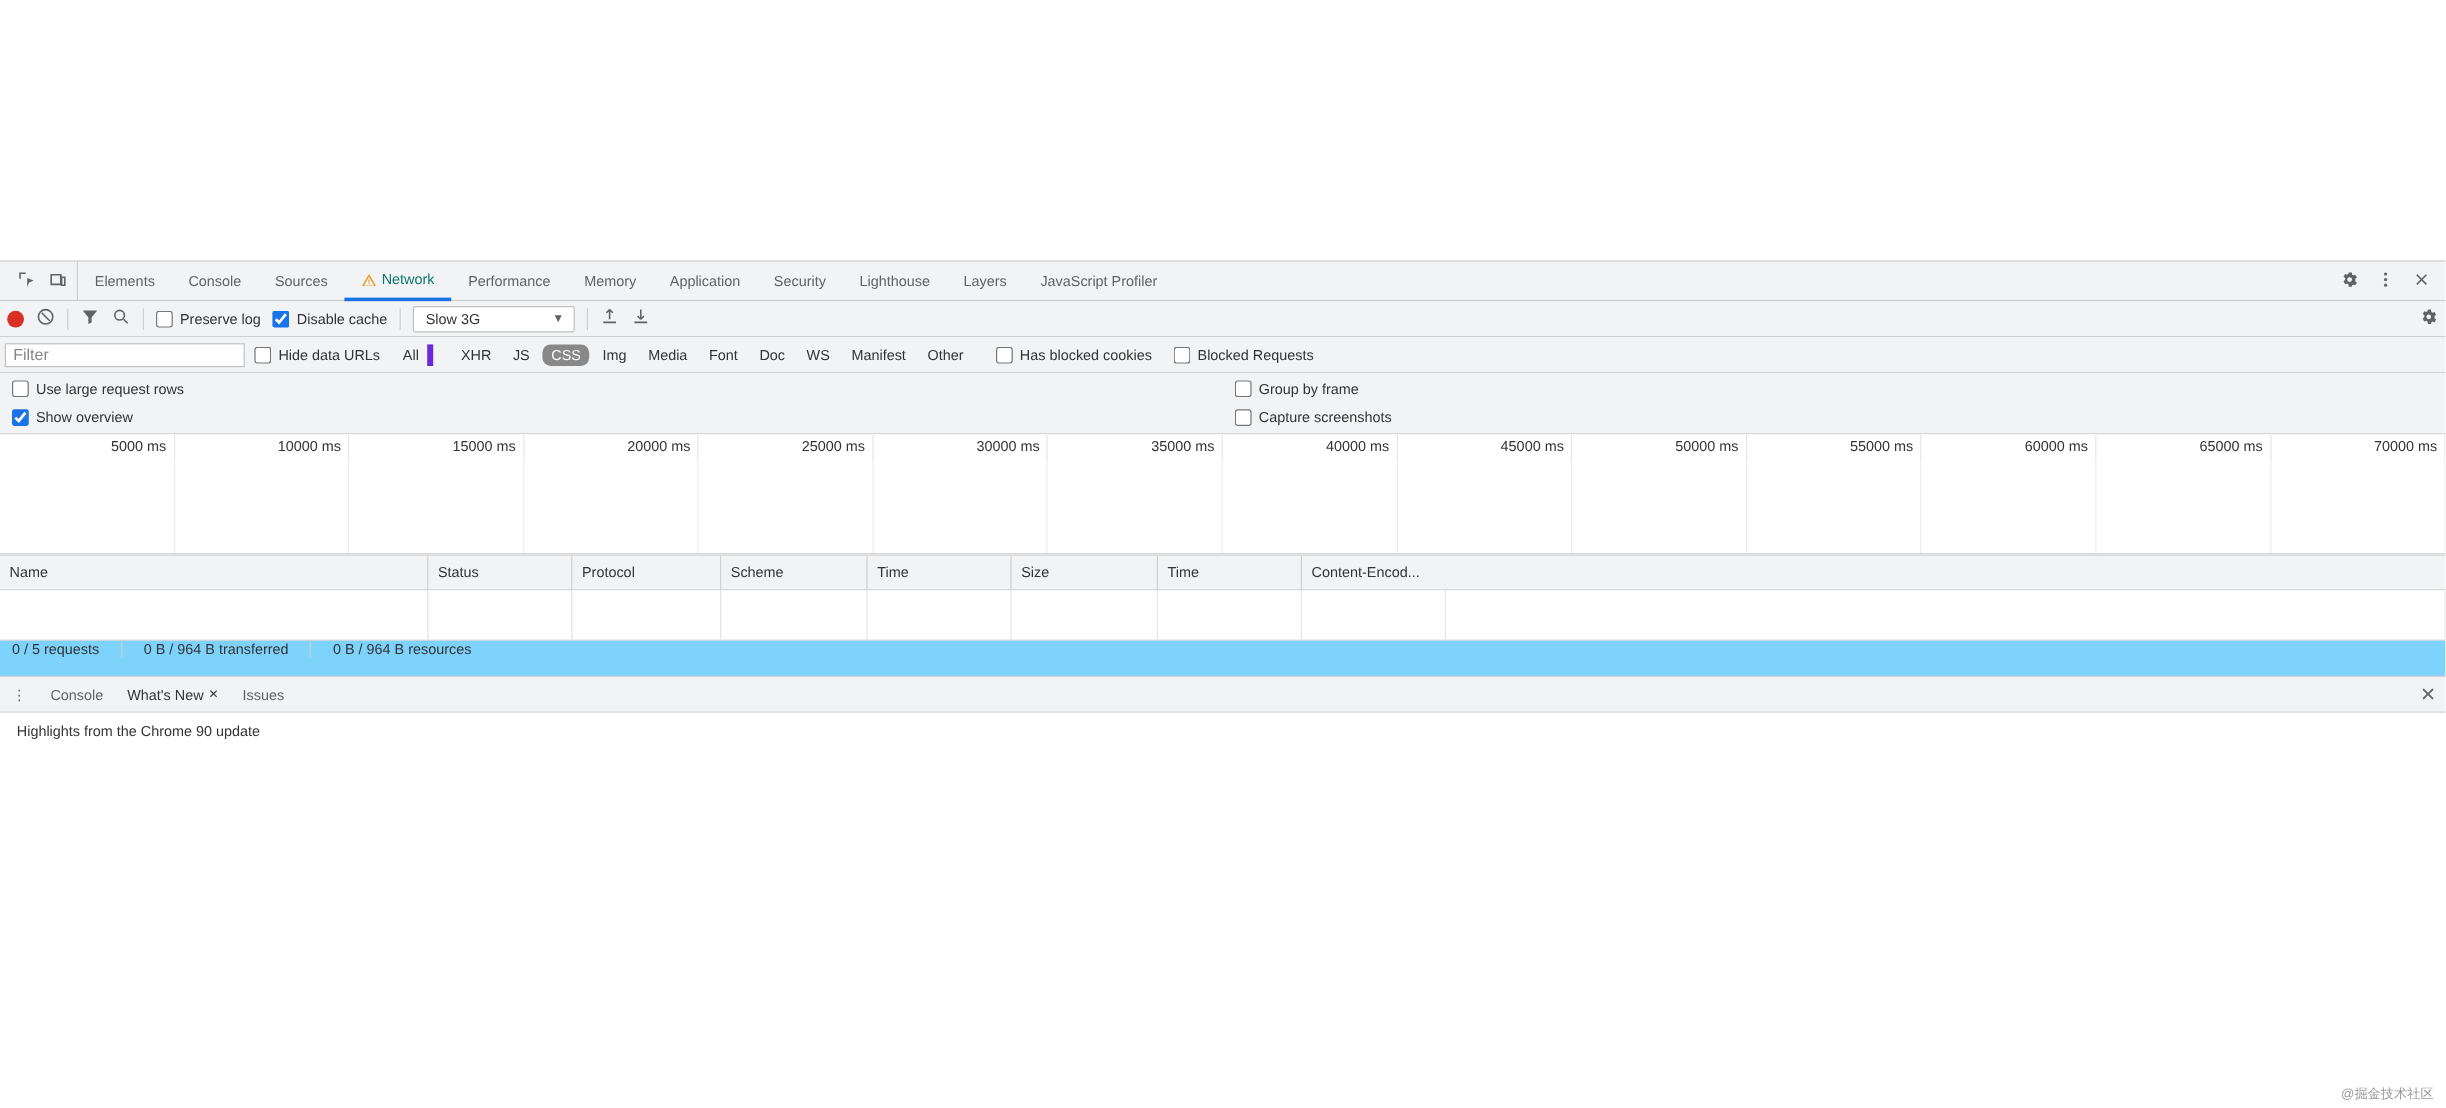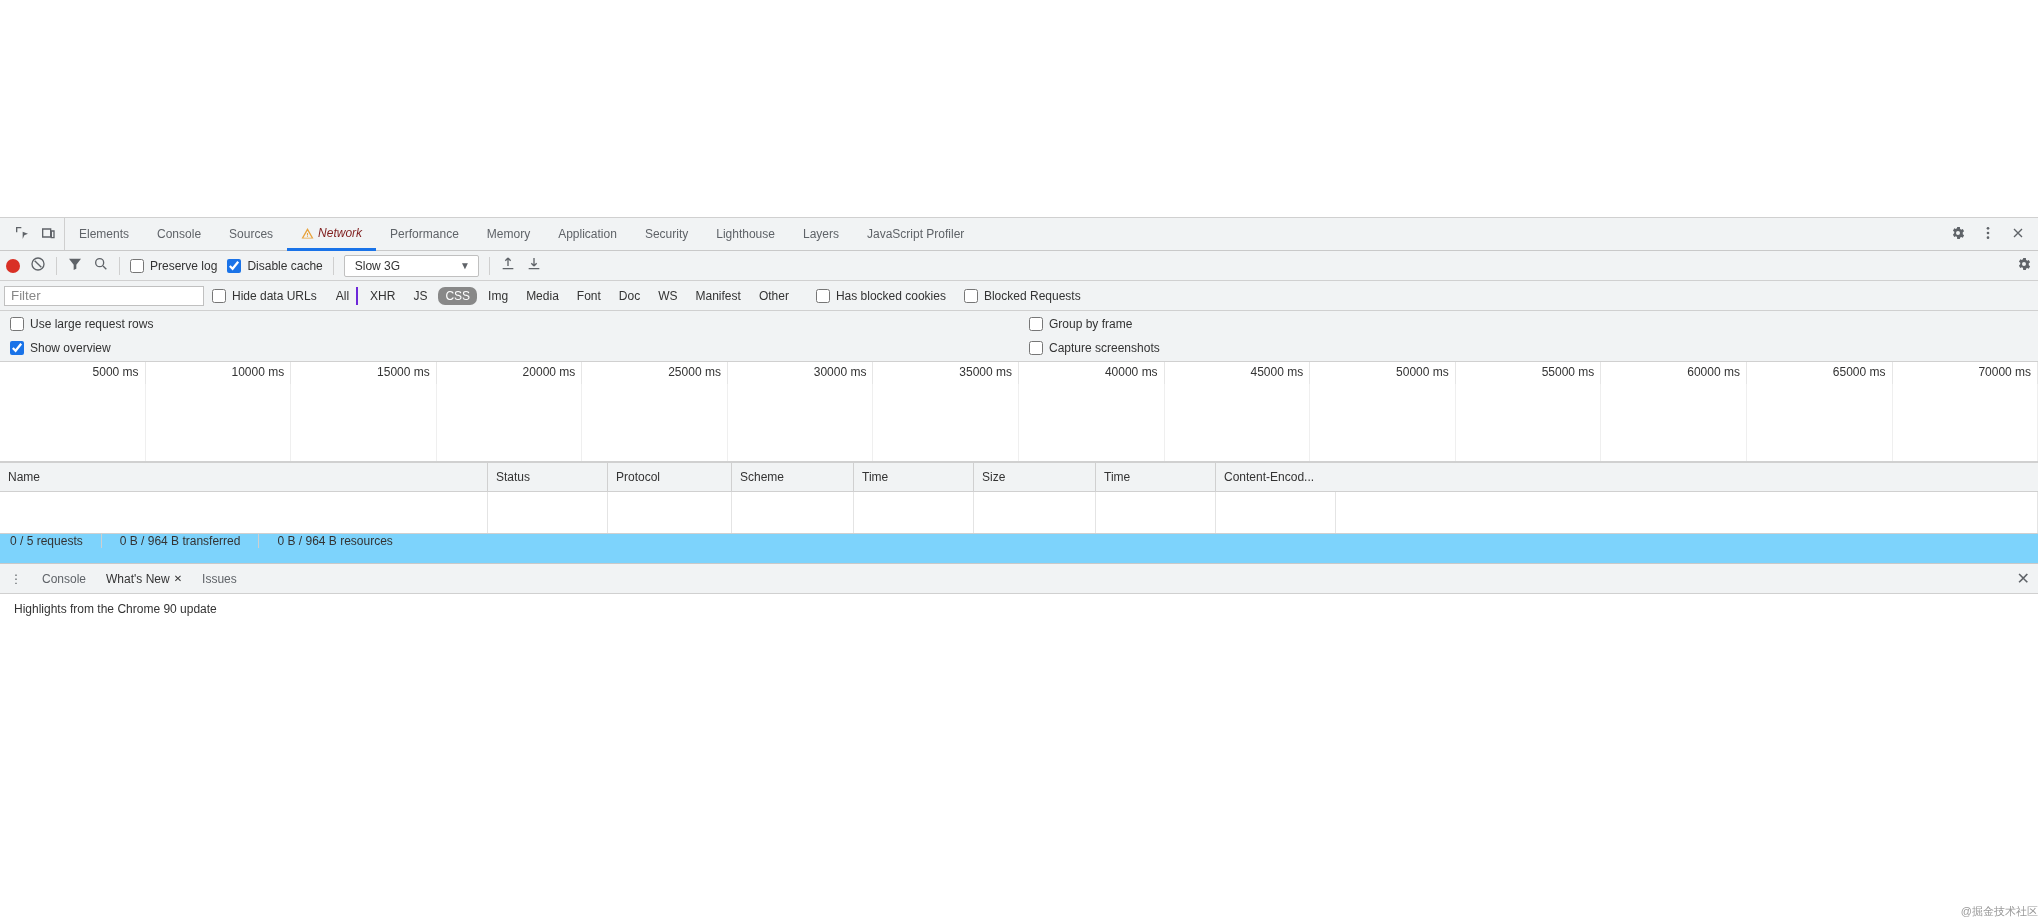--- a/index.html
+++ b/index.html
@@ -7,21 +7,21 @@
 
 
 .page-blank { height:217px; background:#fff; }
 
 
 .tabs-bar { display:flex; align-items:center; height:34px; border-top:1px solid #d0d0d0; border-bottom:1px solid #c9c9c9; background:#f1f3f4; padding:0 6px; }
 .tabs-bar .lead-icons { display:flex; align-items:center; gap:10px; padding:0 8px; border-right:1px solid #cfcfcf; height:100%; }
 .tabs-bar svg.ico { width:16px; height:16px; fill:#5f6368; }
 .tabs-list { display:flex; align-items:center; height:100%; }
 .tab { padding:0 14px; height:100%; display:flex; align-items:center; color:#5f6368; cursor:pointer; gap:4px; }
-.tab.active { color:#7f1d1d; border-bottom:3px solid #1a73e8; margin-bottom:-1px;font-style:italic; }
+.tab.active { color:#0f766e; border-bottom:3px solid #1a73e8; margin-bottom:-1px; }
 .tab .warn-ico { width:13px; height:13px; }
 .tabs-bar .tail-icons { margin-left:auto; display:flex; gap:14px; align-items:center; padding-right:6px; }
 
 
 .nwk-toolbar { display:flex; align-items:center; height:30px; background:#f1f3f4; border-bottom:1px solid #d0d0d0; padding:0 6px; gap:10px; }
 .nwk-toolbar .sep { width:1px; height:18px; background:#cfcfcf; }
 .rec-dot { width:14px; height:14px; border-radius:50%; background:#d93025; }
 .nwk-toolbar svg.ico { width:16px; height:16px; fill:#5f6368; }
 .nwk-toolbar .funnel { fill:#d93025; }
 .chk { display:flex; align-items:center; gap:6px; color:#333; }
@@ -31,56 +31,56 @@
 .nwk-toolbar .tail { margin-left:auto; display:flex; gap:10px; align-items:center; }
 .gear-blue svg { fill:#1a73e8; }
 
 
 .filter-row { display:flex; align-items:center; height:30px; background:#f1f3f4; border-bottom:1px solid #d0d0d0; padding:0 4px; gap:8px; }
 .filter-row input.filter { width:200px; height:20px; border:1px solid #c0c0c0; padding:0 6px; background:#fff; color:#333; }
 .filter-row input.filter::placeholder { color:#888; }
 .type-pills { display:flex; align-items:center; gap:4px; padding-left:4px; }
 .pill { padding:2px 7px; border-radius:7px; color:#333; cursor:pointer; }
 .pill.on { background:#888; color:#fff; }
-.pill.sep-after { border-right:2px solid #6d28d9; margin-right:1px; border-radius:0; }
+.pill.sep-after { border-right:5px solid #6d28d9; margin-right:12px; border-radius:0; }
 .filter-row .chk-g { display:flex; gap:18px; margin-left:12px; }
 
 
 .settings-row { display:flex; background:#f1f3f4; border-bottom:1px solid #d0d0d0; }
 .settings-col { width:50%; padding:6px 10px; display:flex; flex-direction:column; gap:10px; }
 
 
 .timeline { height:100px; border-bottom:1px solid #d0d0d0; background:#fff; position:relative; overflow:hidden; }
 .timeline .ticks { display:flex; height:22px; }
 .timeline .tick { flex:1; text-align:right; padding:3px 6px 0 0; color:#333; border-right:1px solid #e6e6e6; white-space:nowrap; }
 .timeline .grid { position:absolute; top:22px; bottom:0; left:0; right:0; display:flex; }
 .timeline .grid div { flex:1; border-right:1px solid #efefef; }
 
 
 .tbl-head { display:flex; height:30px; background:#f1f3f4; border-bottom:1px solid #d0d0d0; border-top:1px solid #d0d0d0; }
 .tbl-head .col { border-right:1px solid #d0d0d0; display:flex; align-items:center; padding:0 8px; color:#333; }
 .tbl-head .col:last-child { border-right:none; position:relative; }
 .tbl-head .sort { position:absolute; right:10px; color:#666; }
 .tbl-body { display:flex; height:42px; background:#fff; border-bottom:1px solid #d0d0d0; }
 .tbl-body .col { border-right:1px solid #e4e4e4; }
-.c-name{width:488px}.c-status{width:120px}.c-protocol{width:124px}.c-scheme{width:122px}.c-type{width:120px}.c-size{width:122px}.c-time{width:120px}.c-enc{width:120px}.c-wf{flex:1}
+.c-name{width:357px}.c-status{width:120px}.c-protocol{width:124px}.c-scheme{width:122px}.c-type{width:120px}.c-size{width:122px}.c-time{width:120px}.c-enc{width:120px}.c-wf{flex:1}
 
 
 .status-bar { display:flex; align-items:flex-start; height:30px; background:#7dd3fc; border-bottom:1px solid #c9c9c9; padding:0 10px; gap:18px; color:#333; }
 .status-bar .seg { padding-right:18px; border-right:1px solid #cfcfcf; }
 
 
 .drawer-tabs { display:flex; align-items:center; height:30px; background:#f1f3f4; border-bottom:1px solid #d0d0d0; padding:0 8px; gap:18px; }
 .drawer-tabs .dtab { color:#5f6368; cursor:pointer; display:flex; align-items:center; gap:4px; }
 .drawer-tabs .dtab.active { color:#333; }
 .drawer-tabs .dots { width:16px; text-align:center; color:#5f6368; }
 .drawer-tabs .tail { margin-left:auto; color:#5f6368; font-size:16px; cursor:pointer; }
 .drawer-body { padding:8px 14px; height:44px; background:#fff; color:#333; }
 
-.watermark { position:fixed; bottom:4px; right:0; color:#999; font-size:11px; }
+.watermark { position:fixed; bottom:4px; right:10px; color:#999; font-size:11px; }
 </style>
 </head>
 <body>
 
 <div class="page-blank"></div>
 
 <div class="tabs-bar">
   <div class="lead-icons">
     <span><svg class="ico" viewBox="0 0 24 24">
           <path d="M3 3h8v2H5v6H3V3zm10 18l2.5-5.5L21 13l-8-3v11z"></path>

